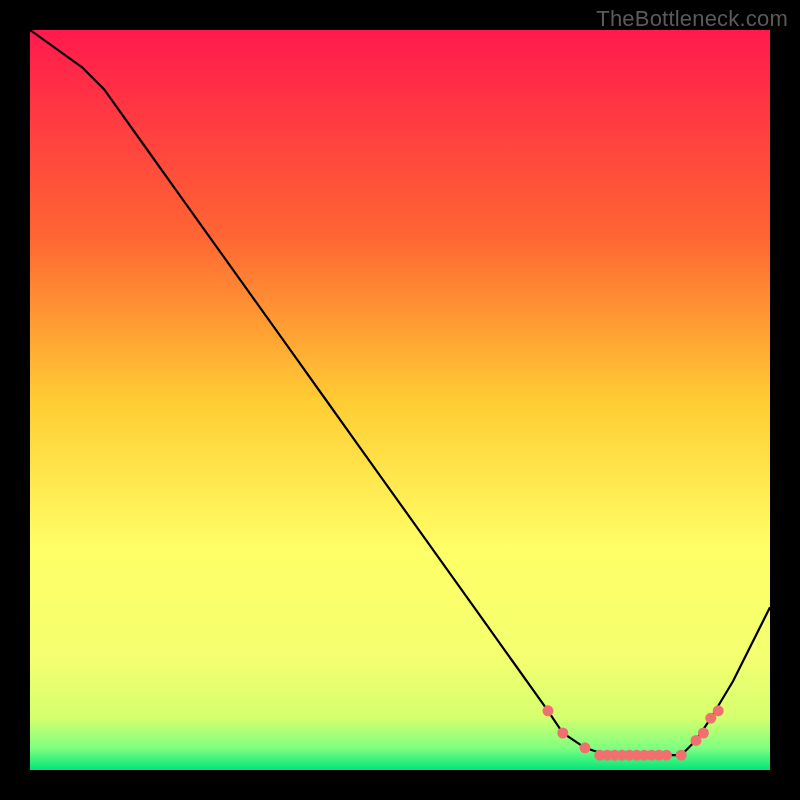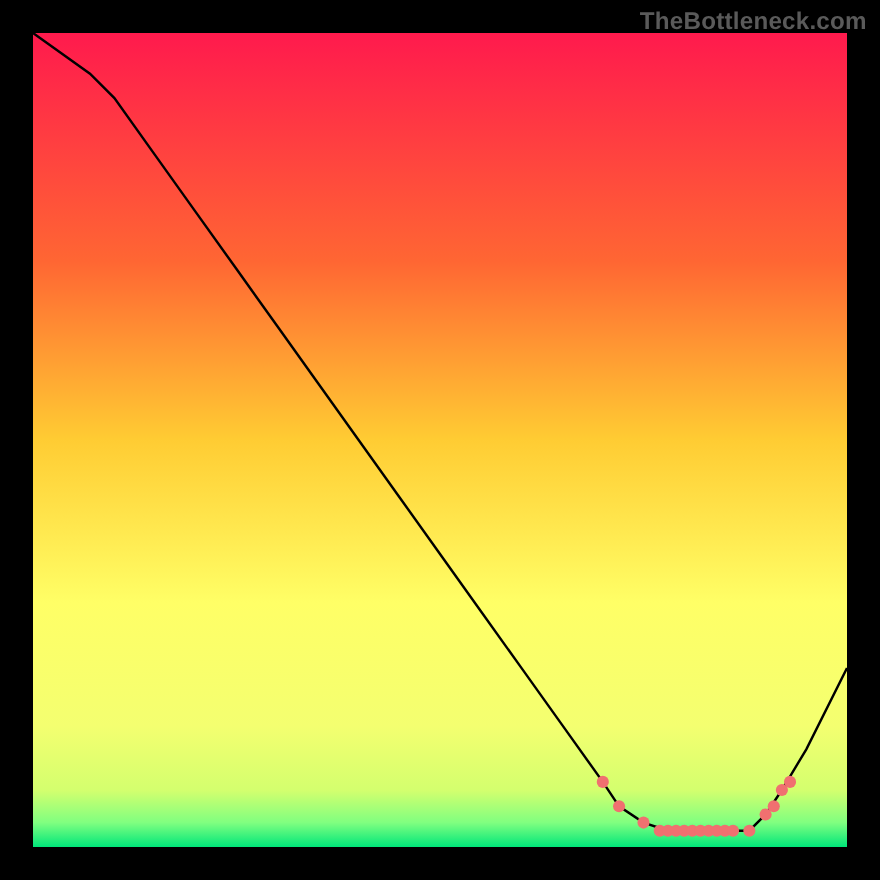--- a/index.html
+++ b/index.html
@@ -17,21 +17,21 @@
     left: 30px;
     width: 740px;
     height: 740px;
   }
   .watermark {
     position: absolute;
     top: 6px;
     right: 12px;
     color: #5a5a5a;
     font-size: 22px;
-    font-weight: 700;
+    font-weight: 400;
     letter-spacing: 0.2px;
   }
   svg { display: block; }
 </style>
 </head>
 <body>
 
 <div class="watermark">TheBottleneck.com</div>
 
 <div class="plot-area">

